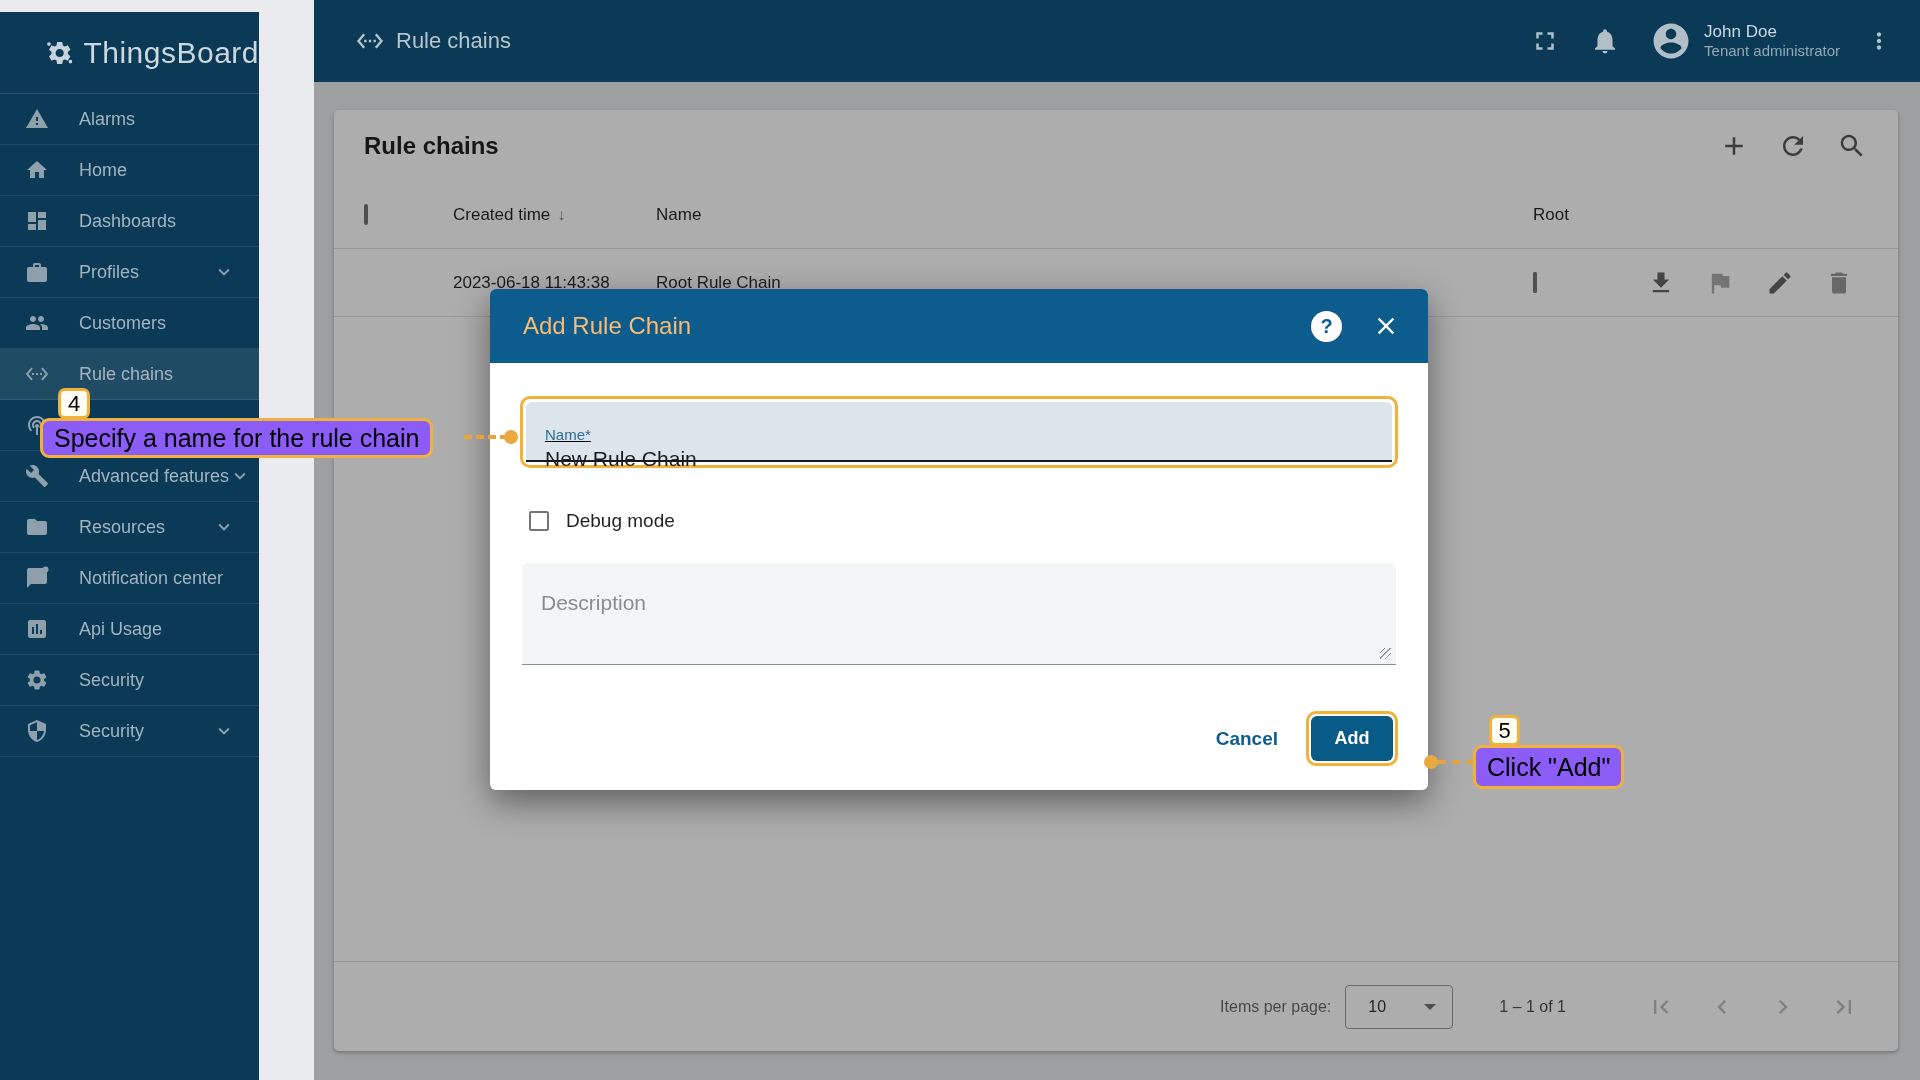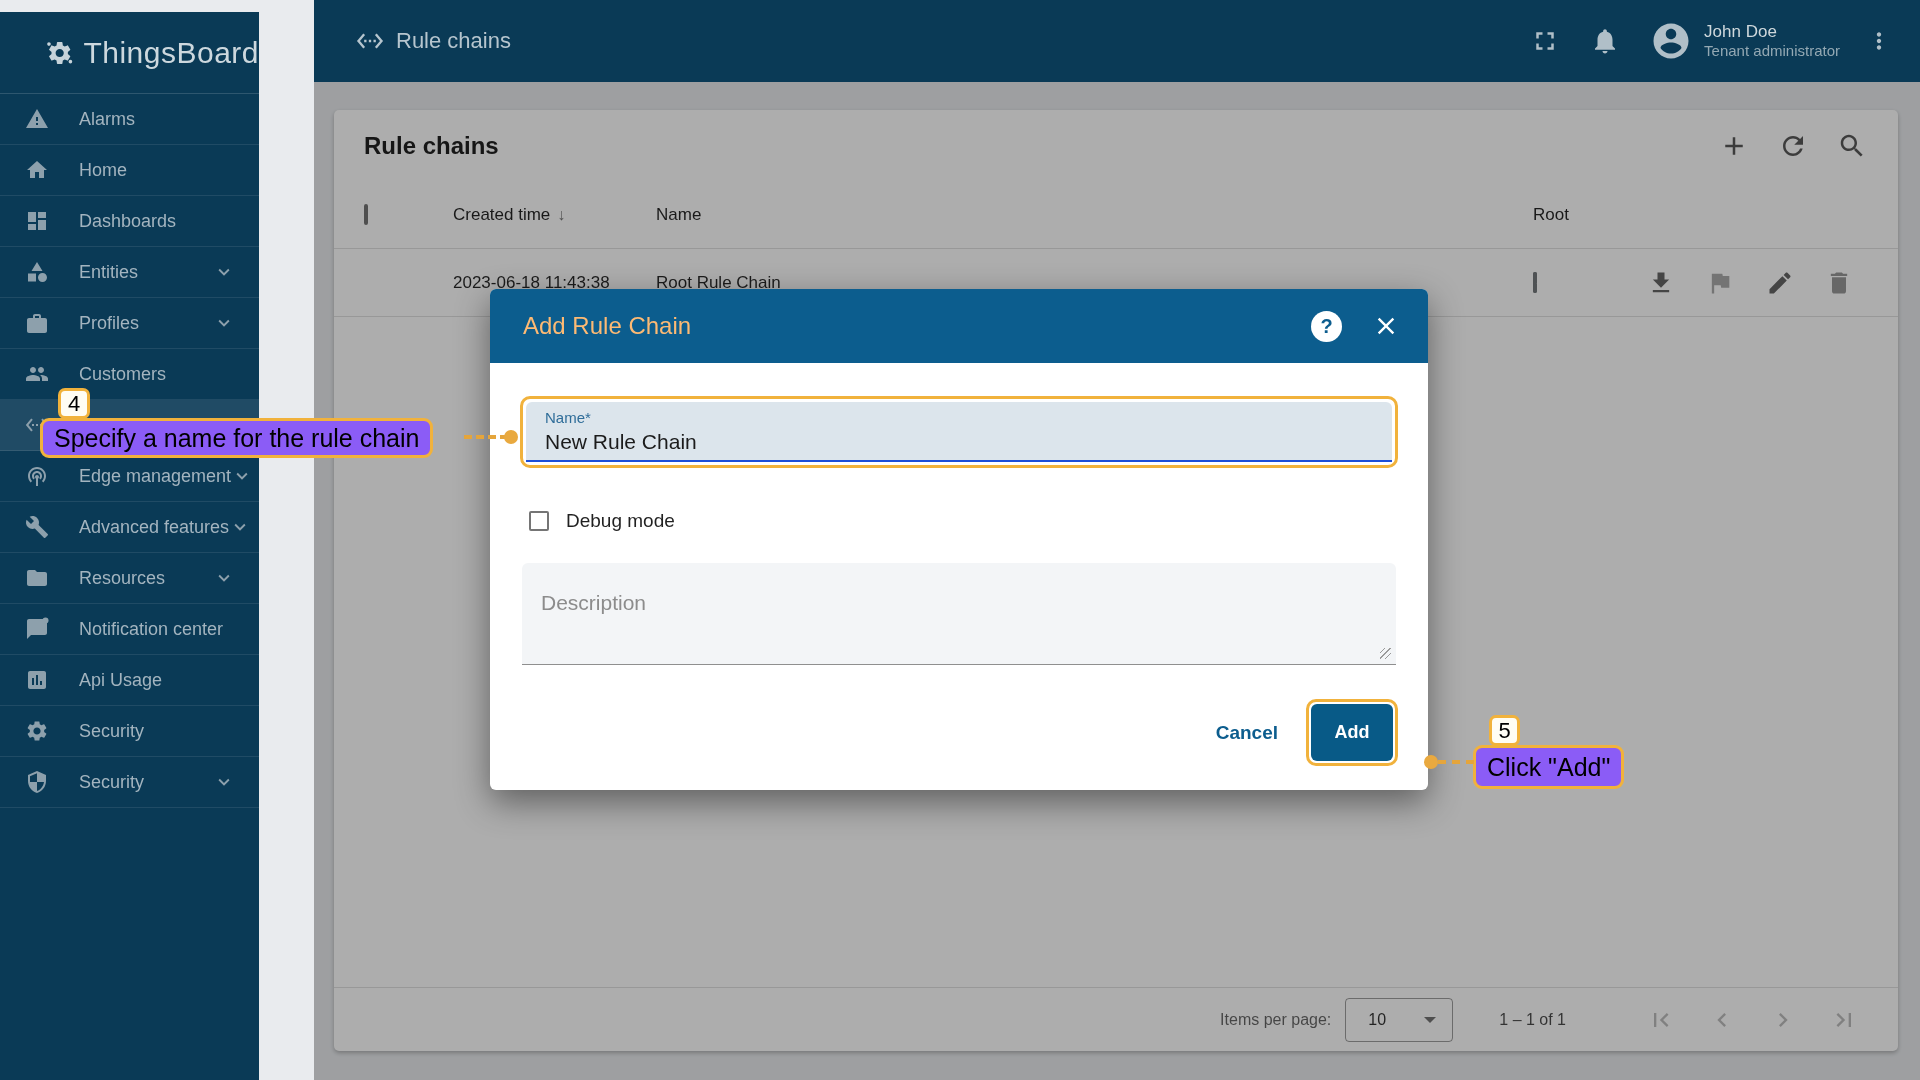--- a/index.html
+++ b/index.html
@@ -57,57 +57,57 @@
   .sort-arrow { font-size:16px; color:rgba(0,0,0,.54); margin-left:7px; }
   .cbx { width:20px; height:20px; border:2px solid rgba(0,0,0,.54); border-radius:2px; background:transparent; cursor:pointer; }
   .cbx.checked { background:#75797c; border-color:#75797c; position:relative; }
   .cbx.checked::after { content:""; position:absolute; left:5px; top:1px; width:6px; height:11px; border:solid #fff; border-width:0 2px 2px 0; transform:rotate(42deg); }
   .row-icon { width:28px; height:28px; cursor:pointer; }
   .row-icon svg { width:28px; height:28px; display:block; }
   .ic-strong { color:rgba(0,0,0,.60); }
   .ic-dim { color:rgba(0,0,0,.33); }
   .ic-mid { color:rgba(0,0,0,.40); }
 
-  .paginator { position:absolute; left:0; right:0; bottom:0; height:64px; border-top:1px solid rgba(0,0,0,.12); display:flex; align-items:center; justify-content:flex-end; padding-right:40px; }
+  .paginator { position:absolute; left:0; right:0; bottom:0; height:90px; border-top:1px solid rgba(0,0,0,.12); display:flex; align-items:center; justify-content:flex-end; padding-right:40px; }
   .pg-label { font-size:16px; color:rgba(0,0,0,.60); }
   .pg-select { margin-left:14px; width:108px; height:44px; border:1px solid rgba(0,0,0,.38); border-radius:4px; display:flex; align-items:center; padding:0 16px 0 22px; cursor:pointer; }
   .pg-size { font-size:16px; color:rgba(0,0,0,.8); }
   .pg-caret { margin-left:auto; width:0; height:0; border-left:6px solid transparent; border-right:6px solid transparent; border-top:6px solid rgba(0,0,0,.54); }
   .pg-range { font-size:16px; color:rgba(0,0,0,.7); margin:0 48px 0 46px; }
   .pg-nav { width:28px; height:28px; color:rgba(0,0,0,.26); margin-left:33px; cursor:pointer; }
   .pg-nav svg { width:28px; height:28px; display:block; }
 
   .backdrop { position:absolute; inset:0; background:rgba(0,0,0,.32); z-index:20; }
 
   
   .dialog { position:absolute; left:490px; top:289px; width:938px; height:501px; background:#fff; border-radius:6px; box-shadow:0 12px 34px rgba(0,0,0,.45); z-index:50; }
   .dlg-head { height:74px; background:#0c5d8e; border-radius:6px 6px 0 0; display:flex; align-items:center; padding:0 28px 0 33px; }
   .dlg-title { font-size:24px; font-weight:400; color:#fdba74; }
   .dlg-help { margin-left:auto; width:31px; height:31px; border-radius:50%; background:#fff; color:#0c5d8e; font-size:20px; font-weight:700; display:flex; align-items:center; justify-content:center; cursor:pointer; }
   .dlg-close { margin-left:30px; width:28px; height:28px; color:#fff; cursor:pointer; }
   .dlg-close svg { width:28px; height:28px; display:block; }
   .dlg-body { position:relative; height:427px; }
 
   .field-ring { position:absolute; left:30px; right:30px; top:33px; border:3px solid #f1b23c; border-radius:10px; padding:3px; }
-  .name-field { height:60px; background:#dce5ec; border-radius:6px 6px 0 0; border-bottom:2px solid #1d4ed8; padding:7px 0 0 19px; cursor:text; }
+  .name-field { height:60px; background:#dce5ec; border-radius:6px 6px 0 0; border-bottom:2px solid #0f172a; padding:24px 0 0 19px; cursor:text;text-decoration:underline; }
   .name-label { font-size:15px; color:#2f6d99; display:block; }
   .name-input { border:none; outline:none; background:transparent; font-family:"Liberation Sans",sans-serif; font-size:21px; color:#1c1c1c; width:95%; margin-top:4px; }
 
   .debug-row { position:absolute; left:39px; top:147px; display:flex; align-items:center; }
   .debug-label { margin-left:17px; font-size:19px; color:rgba(0,0,0,.87); }
 
   .desc-area { position:absolute; left:32px; right:32px; top:200px; height:102px; background:#f3f5f7; border-radius:6px 6px 0 0; border-bottom:1px solid #8f8f8f; }
   .desc-area textarea { width:100%; height:100%; background:transparent; border:none; outline:none; resize:none; font-family:"Liberation Sans",sans-serif; font-size:21px; color:#333; padding:28px 0 0 19px; }
   .desc-area textarea::placeholder { color:#8c8c8c; opacity:1; }
   .resize-grip { position:absolute; right:5px; bottom:5px; width:11px; height:11px; background:repeating-linear-gradient(135deg, transparent 0 3px, #9a9a9a 3px 4px); cursor:nwse-resize; }
 
   .dlg-footer { position:absolute; right:30px; bottom:24px; display:flex; align-items:center; }
   .btn-cancel { font-size:19px; font-weight:700; color:#0c5d8e; background:none; border:none; cursor:pointer; font-family:"Liberation Sans",sans-serif; padding:10px 14px; }
   .btn-ring { margin-left:14px; border:3px solid #f1b23c; border-radius:10px; padding:2px; }
-  .btn-add { width:82px; height:57px; background:#085a87; color:#fff; font-size:18px; font-weight:700; border:none; border-radius:6px; cursor:pointer; font-family:"Liberation Sans",sans-serif; }
+  .btn-add { width:82px; height:45px; background:#085a87; color:#fff; font-size:18px; font-weight:700; border:none; border-radius:6px; cursor:pointer; font-family:"Liberation Sans",sans-serif; }
 
   
   .ann { z-index:60; }
   .ann-badge { position:absolute; background:#fffdf4; border:3px solid #f1b23c; border-radius:7px; font-size:22px; color:#000; display:flex; align-items:center; justify-content:center; }
   .badge-4 { left:58px; top:388px; width:32px; height:31px; }
   .badge-5 { left:1489px; top:715px; width:31px; height:31px; }
   .ann-callout { position:absolute; background:#8b5cf6; border:3px solid #f1b23c; border-radius:9px; font-size:25px; color:#000; display:flex; align-items:center; white-space:nowrap; padding:0 11px; }
   .callout-4 { left:40px; top:418px; height:40px; }
   .callout-5 { left:1473px; top:745px; height:44px; }
   .ann-dash { position:absolute; border-top:4px dashed #e5a53b; }
@@ -148,33 +148,20 @@
         </span>
       <span class="nav-label">Home</span>
     </div>
     <div class="nav-item">
       <span class="nav-icon">
           <svg viewBox="0 0 24 24" fill="currentColor">
             <path d="M3 13h8V3H3v10zm0 8h8v-6H3v6zm10 0h8V11h-8v10zm0-18v6h8V3h-8z"></path>
           </svg>
         </span>
       <span class="nav-label">Dashboards</span>
-    </div>
-    <div class="nav-item">
-      <span class="nav-icon">
-          <svg viewBox="0 0 24 24" fill="currentColor">
-            <path d="M12 2l-5.5 9h11L12 2zm5.5 20c2.49 0 4.5-2.01 4.5-4.5S19.99 13 17.5 13 13 15.01 13 17.5s2.01 4.5 4.5 4.5zM3 21.5h8v-8H3v8z"></path>
-          </svg>
-        </span>
-      <span class="nav-label">Entities</span>
-      <span class="nav-chev">
-          <svg viewBox="0 0 24 24" fill="currentColor">
-            <path d="M16.59 8.59 12 13.17 7.41 8.59 6 10l6 6 6-6z"></path>
-          </svg>
-        </span>
     </div>
     <div class="nav-item">
       <span class="nav-icon">
           <svg viewBox="0 0 24 24" fill="currentColor">
             <path d="M20 7h-4V5c0-1.1-.9-2-2-2h-4c-1.1 0-2 .9-2 2v2H4c-1.1 0-2 .9-2 2v11c0 1.1.9 2 2 2h16c1.1 0 2-.9 2-2V9c0-1.1-.9-2-2-2zM10 5h4v2h-4V5z"></path>
           </svg>
         </span>
       <span class="nav-label">Profiles</span>
       <span class="nav-chev">
           <svg viewBox="0 0 24 24" fill="currentColor">

